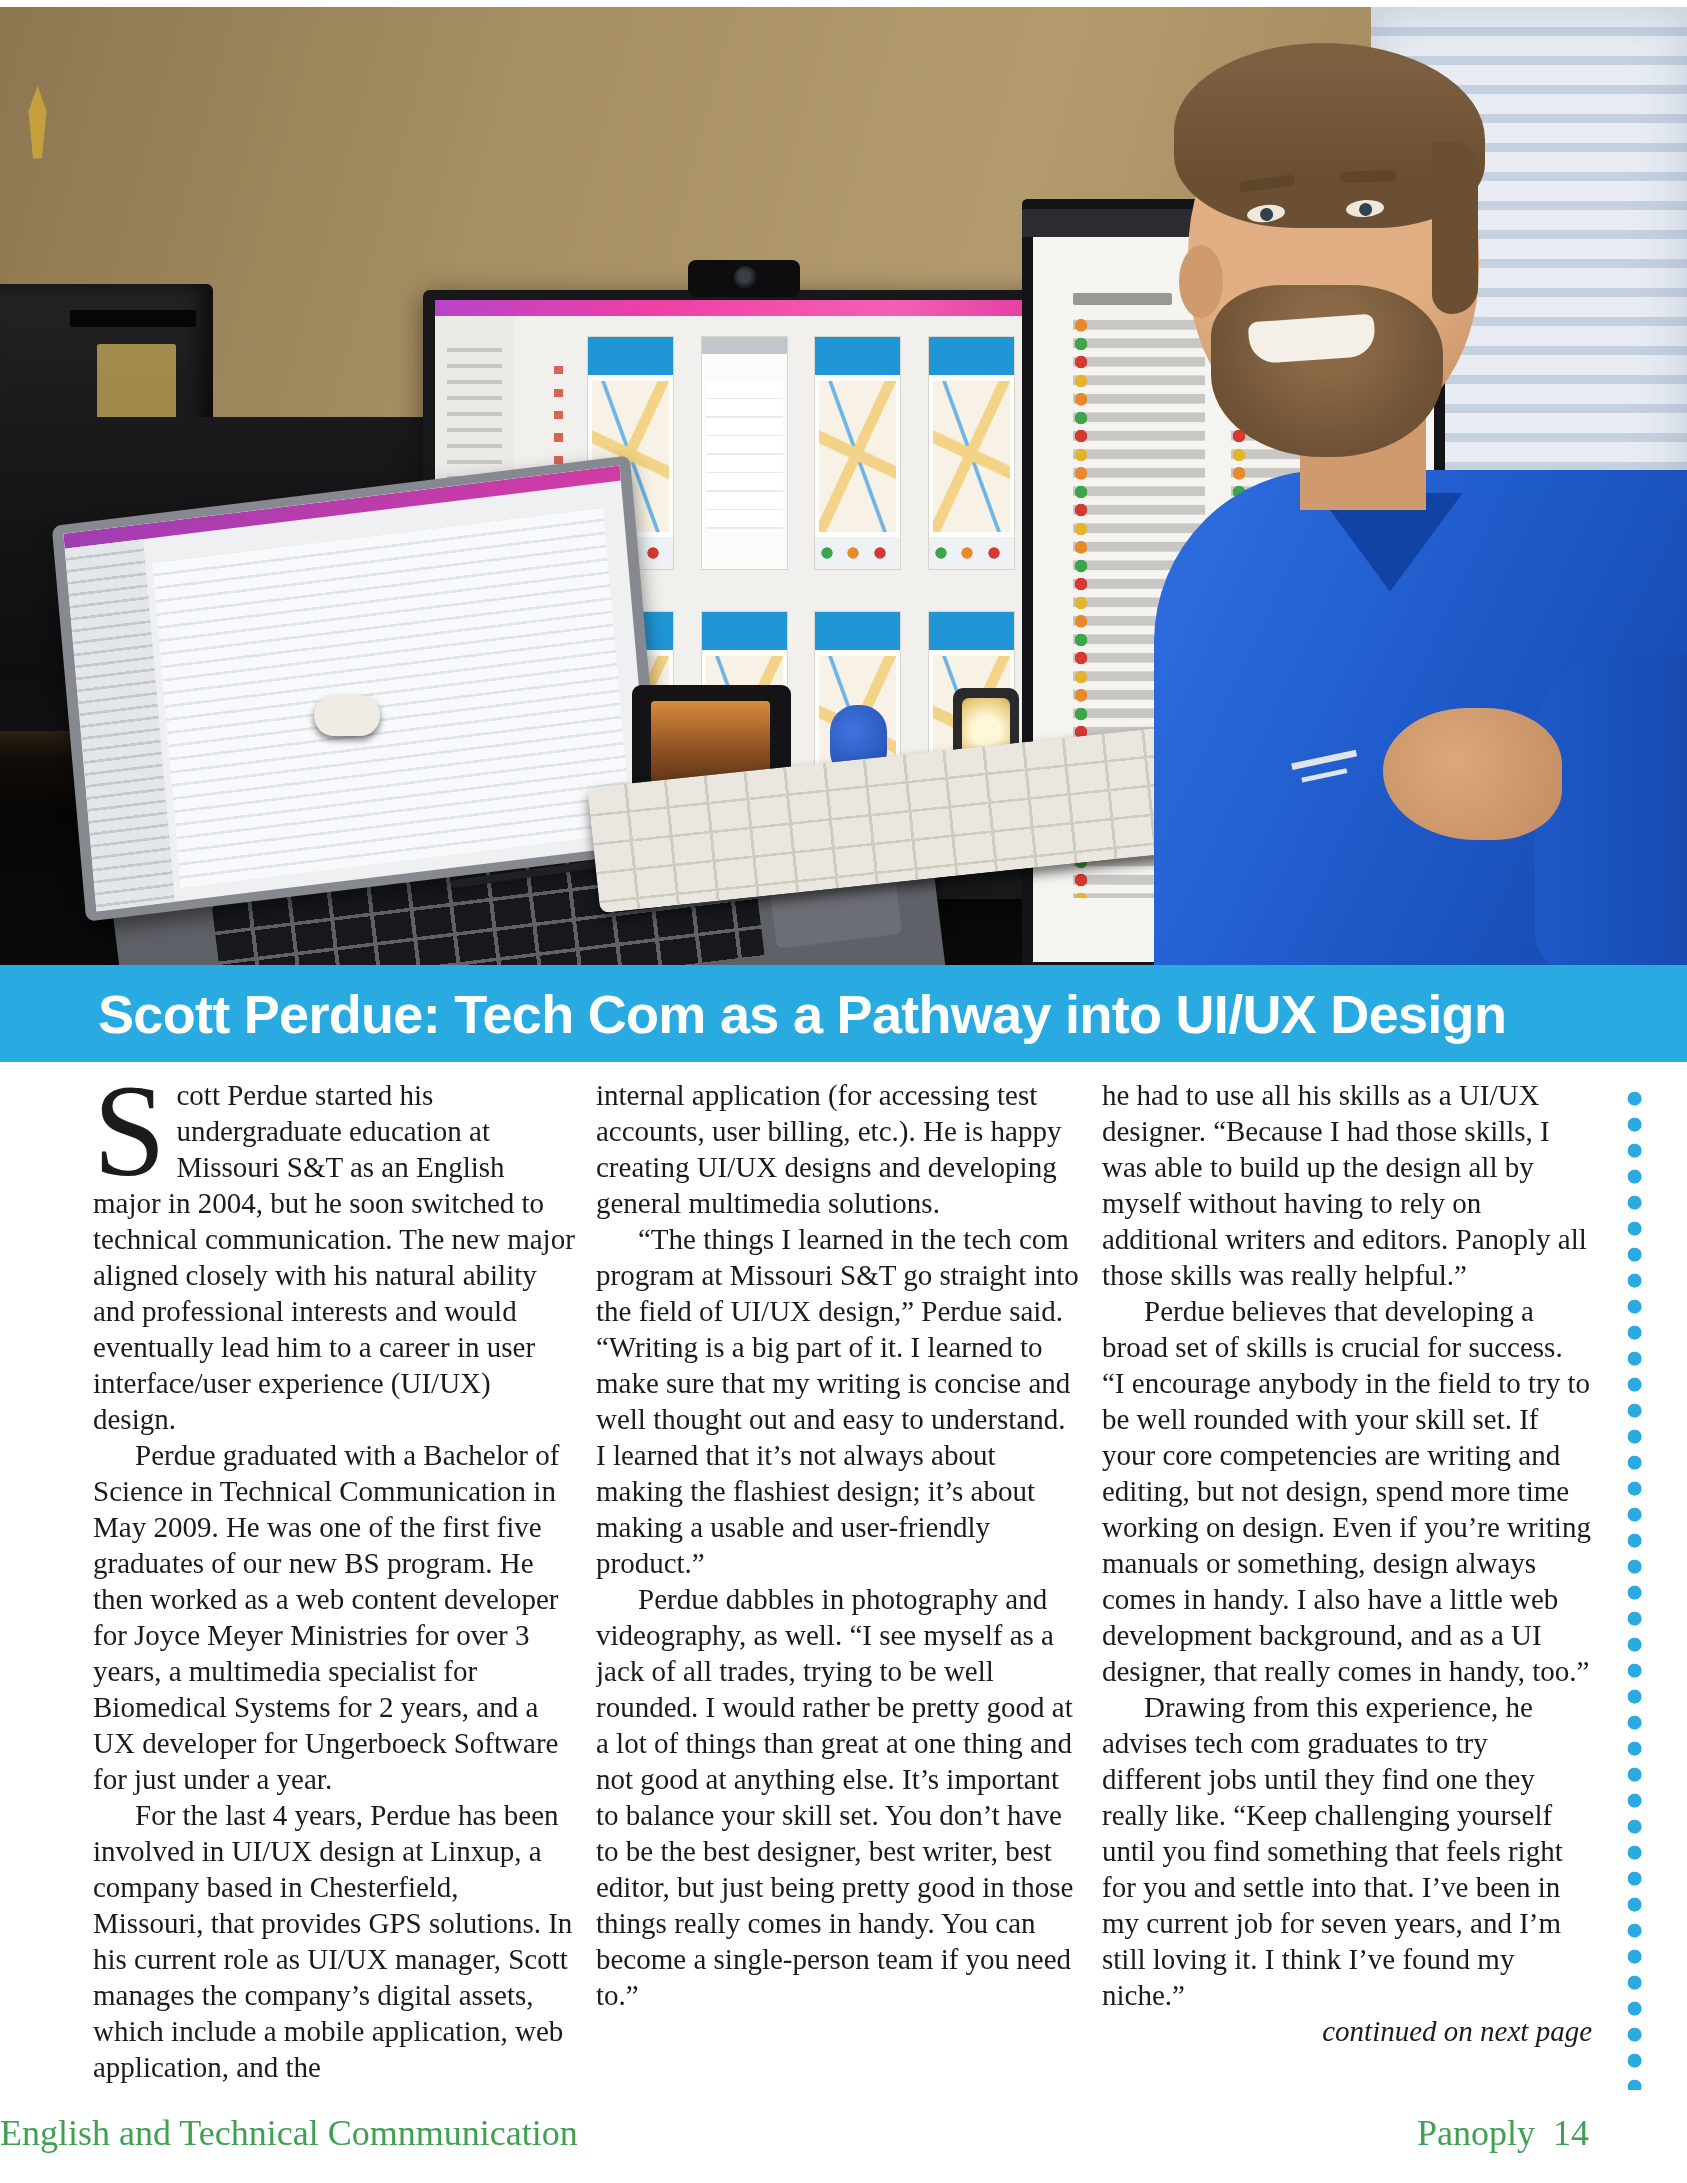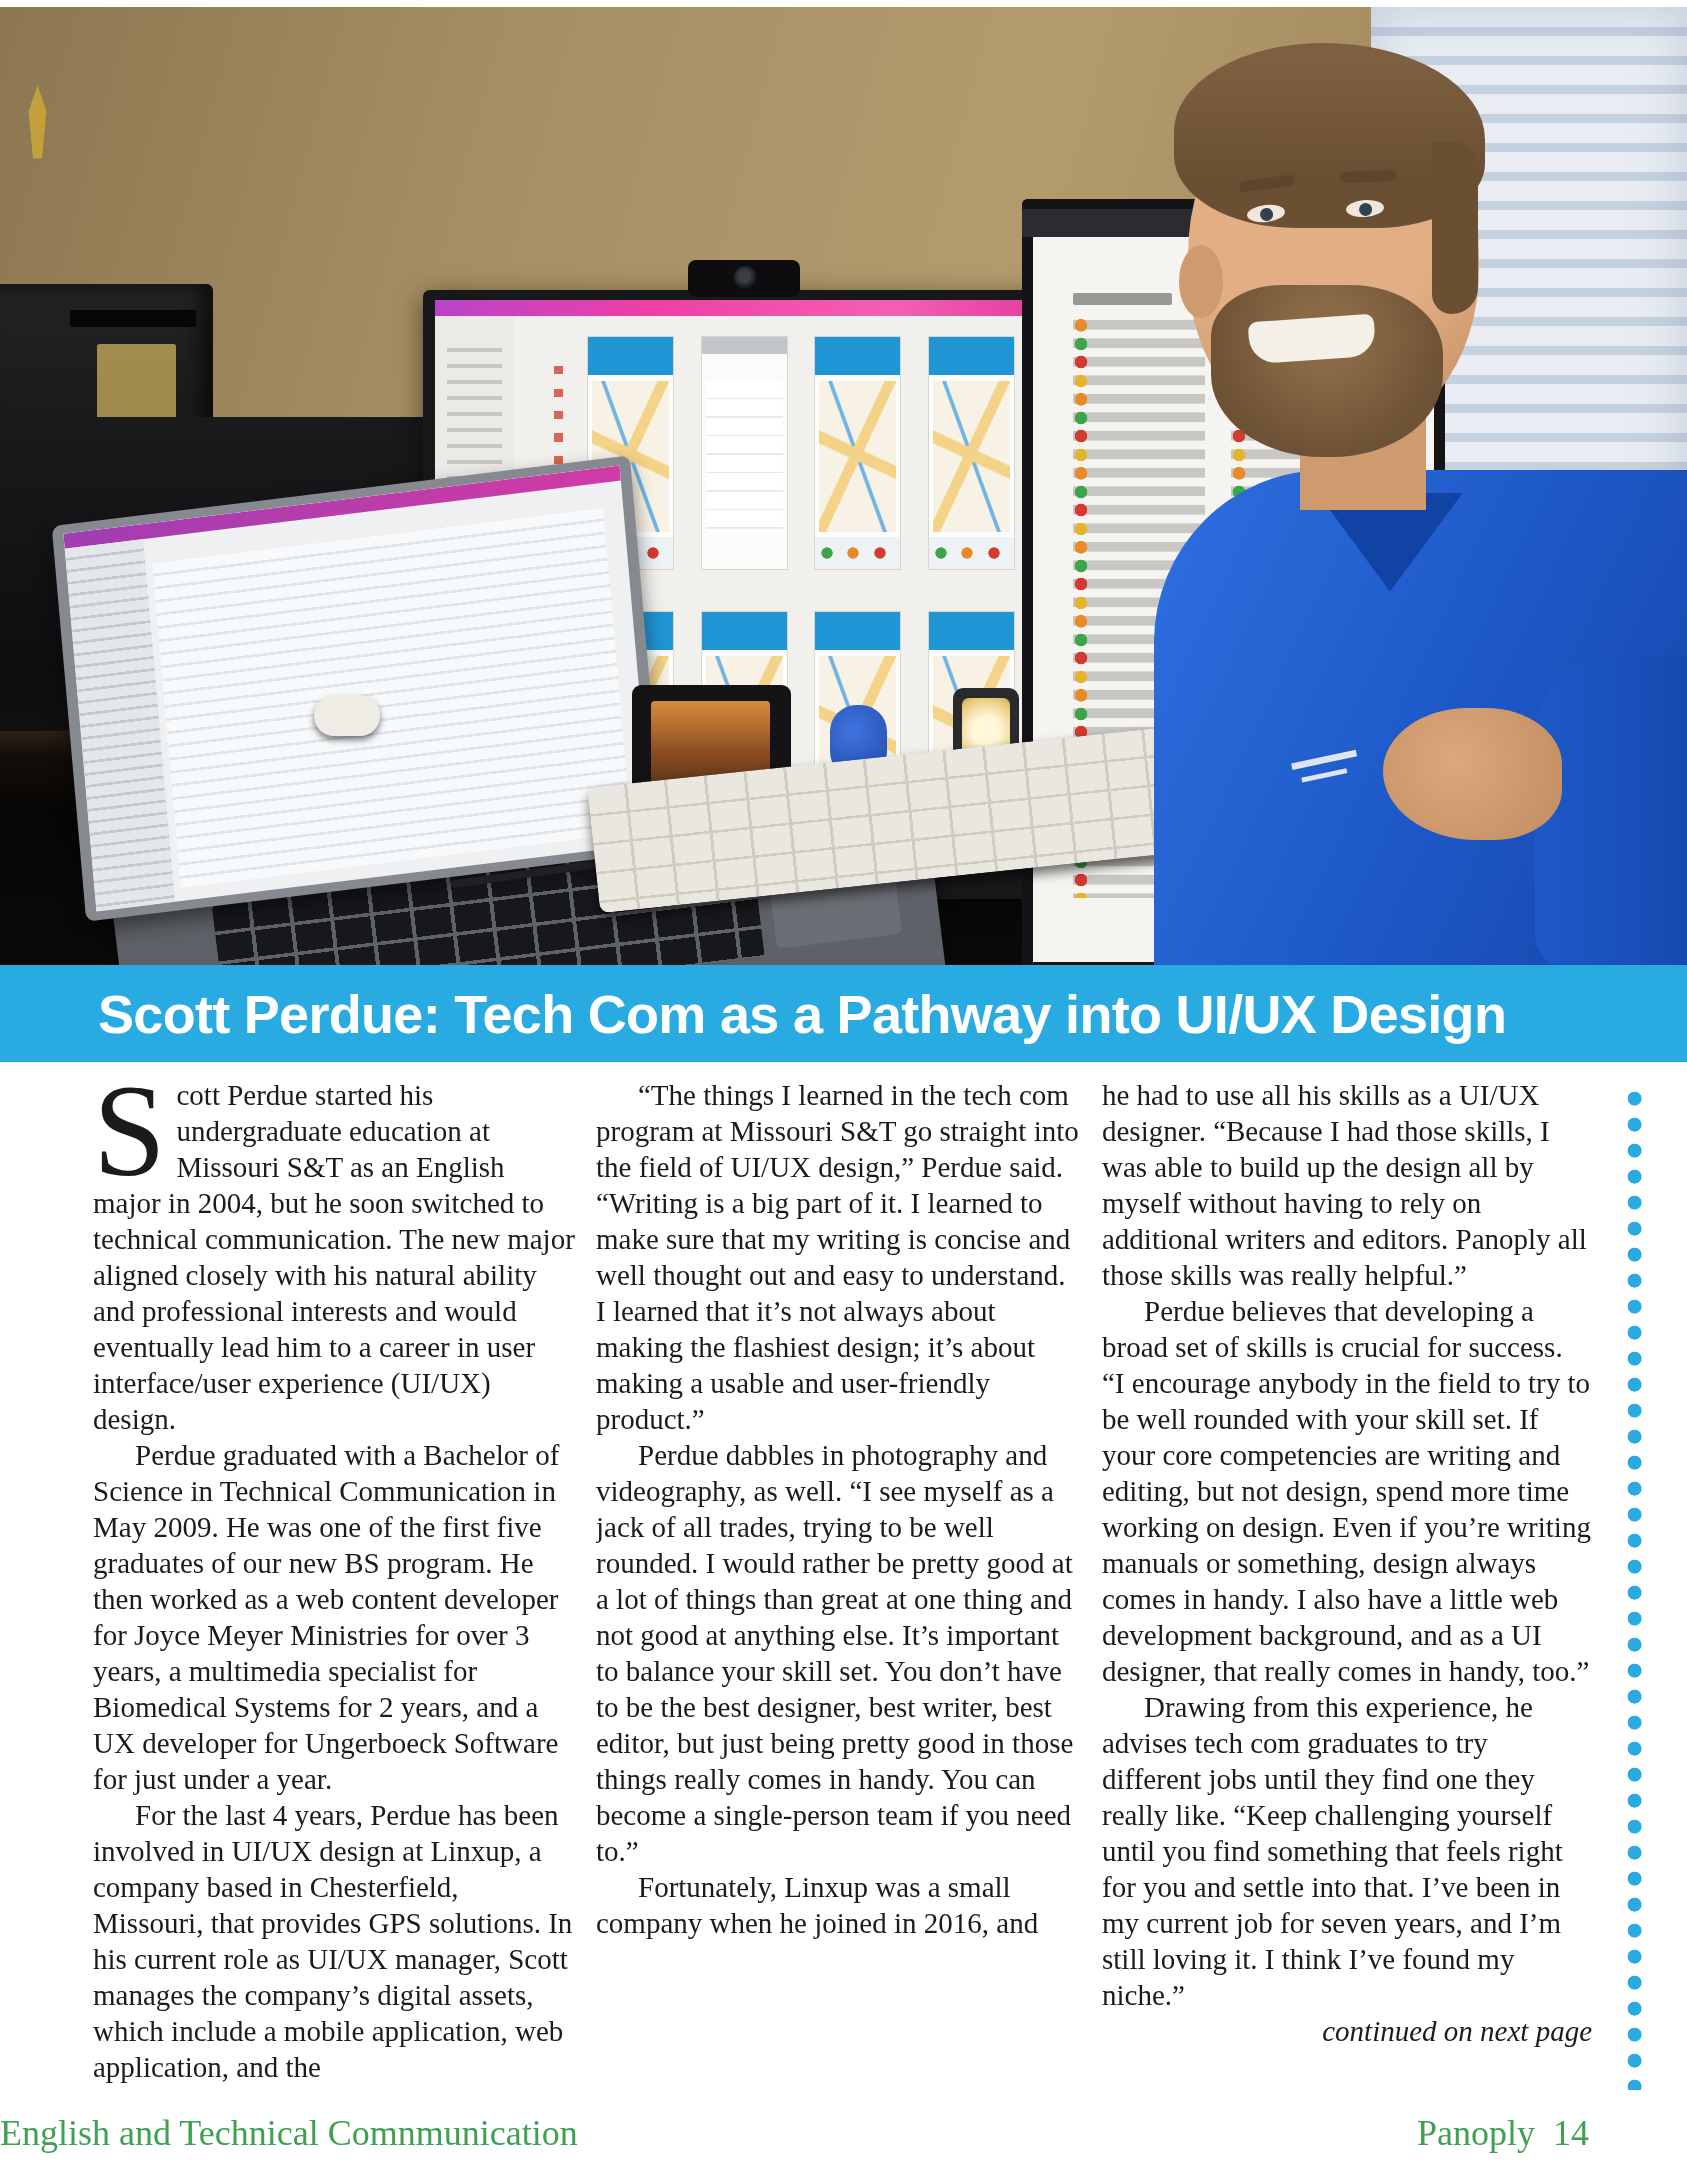--- a/index.html
+++ b/index.html
@@ -303,23 +303,23 @@
     <div class="banner-title" style="color: rgb(255, 255, 255);">Scott Perdue: Tech Com as a Pathway into UI/UX Design</div>
   </div>
 
   <div class="columns">
     <div class="col col1">
       <p><span class="dropcap">S</span><span>cott Perdue started his undergraduate education at Missouri S&amp;T as an English major in 2004, but he soon switched to technical communication. The new major aligned closely with his natural ability and professional interests and would eventually lead him to a career in user interface/user experience (UI/UX) design.</span></p>
       <p class="indent">Perdue graduated with a Bachelor of Science in Technical Communication in May 2009. He was one of the first five graduates of our new BS program. He then worked as a web content developer for Joyce Meyer Ministries for over 3 years, a multimedia specialist for Biomedical Systems for 2 years, and a UX developer for Ungerboeck Software for just under a year.</p>
       <p class="indent">For the last 4 years, Perdue has been involved in UI/UX design at Linxup, a company based in Chesterfield, Missouri, that provides GPS solutions. In his current role as UI/UX manager, Scott manages the company’s digital assets, which include a mobile application, web application, and the</p>
     </div>
     <div class="col col2">
+      <p>internal application (for accessing test accounts, user billing, etc.). He is happy creating UI/UX designs and developing general multimedia solutions.</p>
       <p class="indent">“The things I learned in the tech com program at Missouri S&amp;T go straight into the field of UI/UX design,” Perdue said. “Writing is a big part of it. I learned to make sure that my writing is concise and well thought out and easy to understand. I learned that it’s not always about making the flashiest design; it’s about making a usable and user-friendly product.”</p>
       <p class="indent">Perdue dabbles in photography and videography, as well. “I see myself as a jack of all trades, trying to be well rounded. I would rather be pretty good at a lot of things than great at one thing and not good at anything else. It’s important to balance your skill set. You don’t have to be the best designer, best writer, best editor, but just being pretty good in those things really comes in handy. You can become a single-person team if you need to.”</p>
-      <p class="indent">Fortunately, Linxup was a small company when he joined in 2016, and</p>
     </div>
     <div class="col col3">
       <p>he had to use all his skills as a UI/UX designer. “Because I had those skills, I was able to build up the design all by myself without having to rely on additional writers and editors. Panoply all those skills was really helpful.”</p>
       <p class="indent">Perdue believes that developing a broad set of skills is crucial for success. “I encourage anybody in the field to try to be well rounded with your skill set. If your core competencies are writing and editing, but not design, spend more time working on design. Even if you’re writing manuals or something, design always comes in handy. I also have a little web development background, and as a UI designer, that really comes in handy, too.”</p>
       <p class="indent">Drawing from this experience, he advises tech com graduates to try different jobs until they find one they really like. “Keep challenging yourself until you find something that feels right for you and settle into that. I’ve been in my current job for seven years, and I’m still loving it.  I think I’ve found my niche.”</p>
       <p class="continued">continued on next page</p>
     </div>
   </div>
 
   <div class="dotrule"></div>

